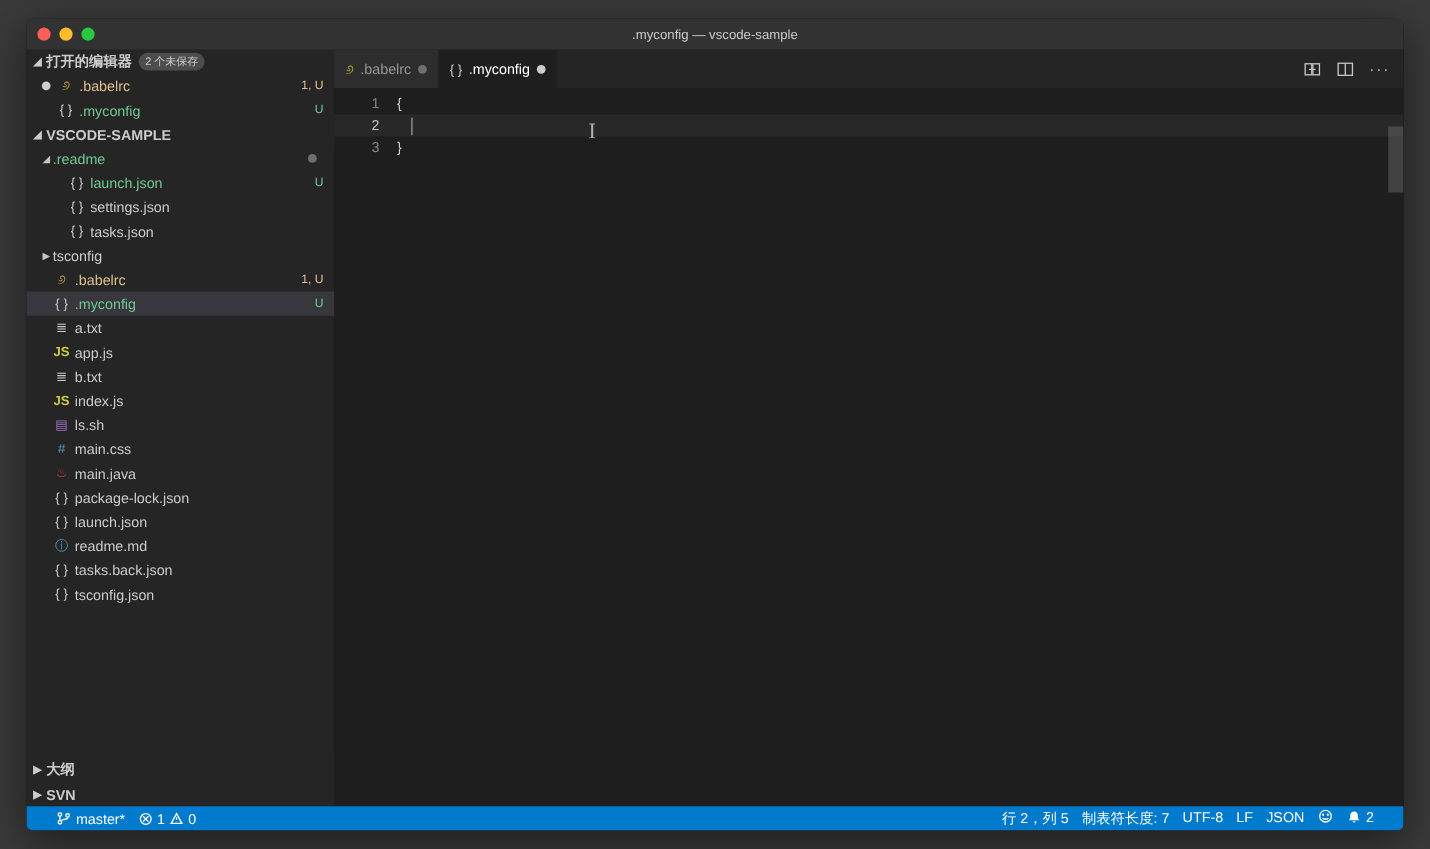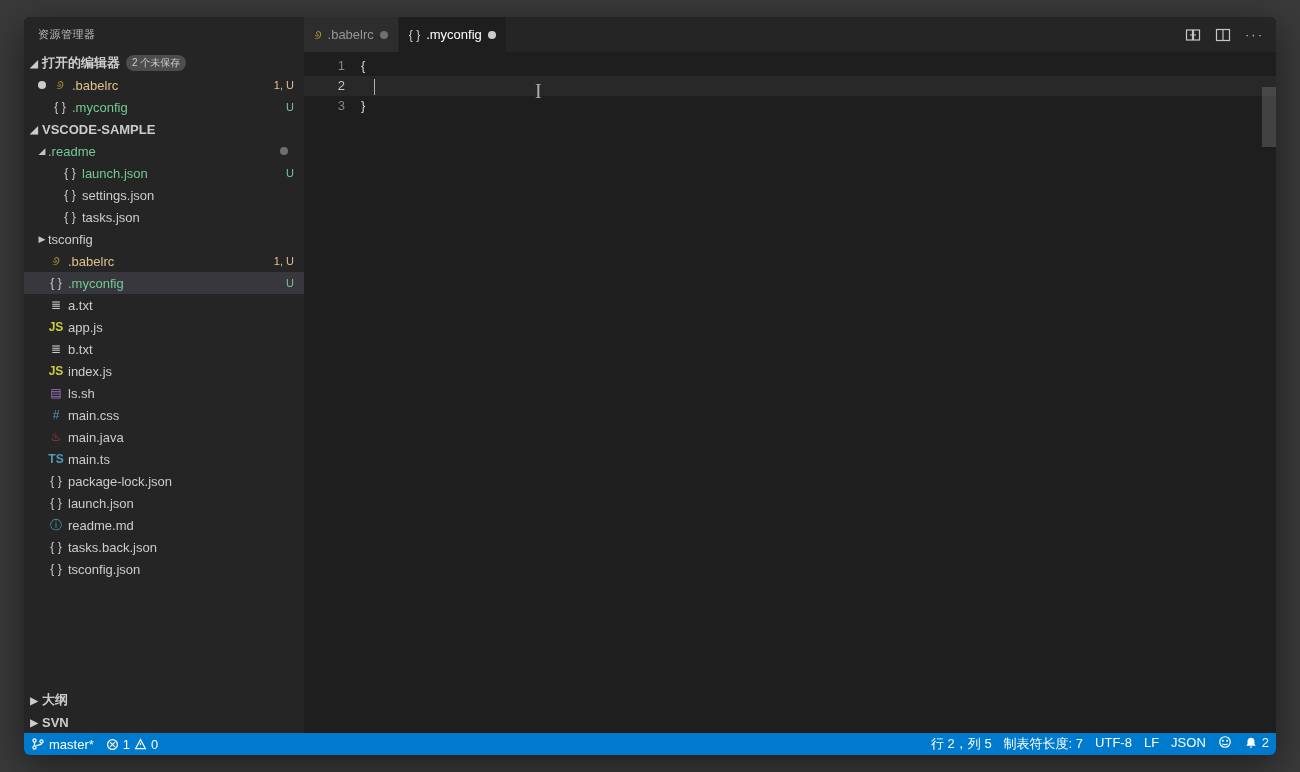--- a/index.html
+++ b/index.html
@@ -54,36 +54,43 @@
 .editor { flex: 1; display: flex; font-family: Menlo, Consolas, monospace; font-size: 13px; position: relative; }
 .gutter { width: 55px; text-align: right; color: #858585; padding-top: 4px; user-select: none; }
 .gutter div { height: 20px; line-height: 20px; padding-right: 14px; }
 .code { flex: 1; padding-top: 4px; color: #d4d4d4; position: relative; }
 .code-line { height: 20px; line-height: 20px; white-space: pre; padding-left: 2px; }
 .code-line.current { background: #282828; }
 .line-highlight-gutter { background: #282828; color: #c6c6c6; }
 .cursor { display: inline-block; width: 1px; height: 16px; background: #aeafad; vertical-align: middle; margin-left: -1px; }
 .text-cursor { position: absolute; top: 28px; left: 176px; color: #aeafad; font-family: serif; font-size: 20px; }
 .scrollbar-vert { position: absolute; right: 0; top: 35px; width: 14px; height: 60px; background: rgba(121,121,121,.4); }
-.statusbar { height: 22px; background: #007acc; color: #ffffff; display: flex; align-items: center; font-size: 12px; padding: 0 1px; }
+.statusbar { height: 22px; background: #007acc; color: #ffffff; display: flex; align-items: center; font-size: 12px; padding: 0 21px; }
 .status-item { display: flex; align-items: center; padding: 0 6px; height: 100%; cursor: pointer; gap: 4px; }
 .status-right { margin-left: auto; display: flex; }
 .brace { color: #d4d4d4; }
 svg { display: block; }
 </style>
 </head>
 <body>
 
 <div class="window">
 
+  <div class="titlebar">
+    <div class="traffic-lights">
+      <span class="tl-red"></span>
+      <span class="tl-yellow"></span>
+      <span class="tl-green"></span>
+    </div>
+    <div class="title-text">.myconfig — vscode-sample</div>
+  </div>
 
   <div class="main">
 
     <div class="sidebar">
-      <div class="sidebar-header">资源管理器</div>
 
       <div class="section-header">
         <span class="chev">◢</span>
         <span>打开的编辑器</span>
         <span class="badge">2 个未保存</span>
       </div>
       <div class="tree" id="open-editors-list">
           <div class="row gitM">
        <span class="indent" style="width:14px"></span>
        <span class="dirty-dot " style=""></span>
@@ -180,26 +187,20 @@
           <div class="row  ">
          <span class="indent" style="width:24px"></span>
          <span class="icon ic-hash">#</span>
          <span class="label">main.css</span>
          <span class="decor "></span>
        </div>
           <div class="row  ">
          <span class="indent" style="width:24px"></span>
          <span class="icon ic-java">♨</span>
          <span class="label">main.java</span>
-         <span class="decor "></span>
-       </div>
-          <div class="row  ">
-         <span class="indent" style="width:24px"></span>
-         <span class="icon ic-ts">TS</span>
-         <span class="label">main.ts</span>
          <span class="decor "></span>
        </div>
           <div class="row  ">
          <span class="indent" style="width:24px"></span>
          <span class="icon ic-json">{ }</span>
          <span class="label">package-lock.json</span>
          <span class="decor "></span>
        </div>
           <div class="row  ">
          <span class="indent" style="width:24px"></span>

